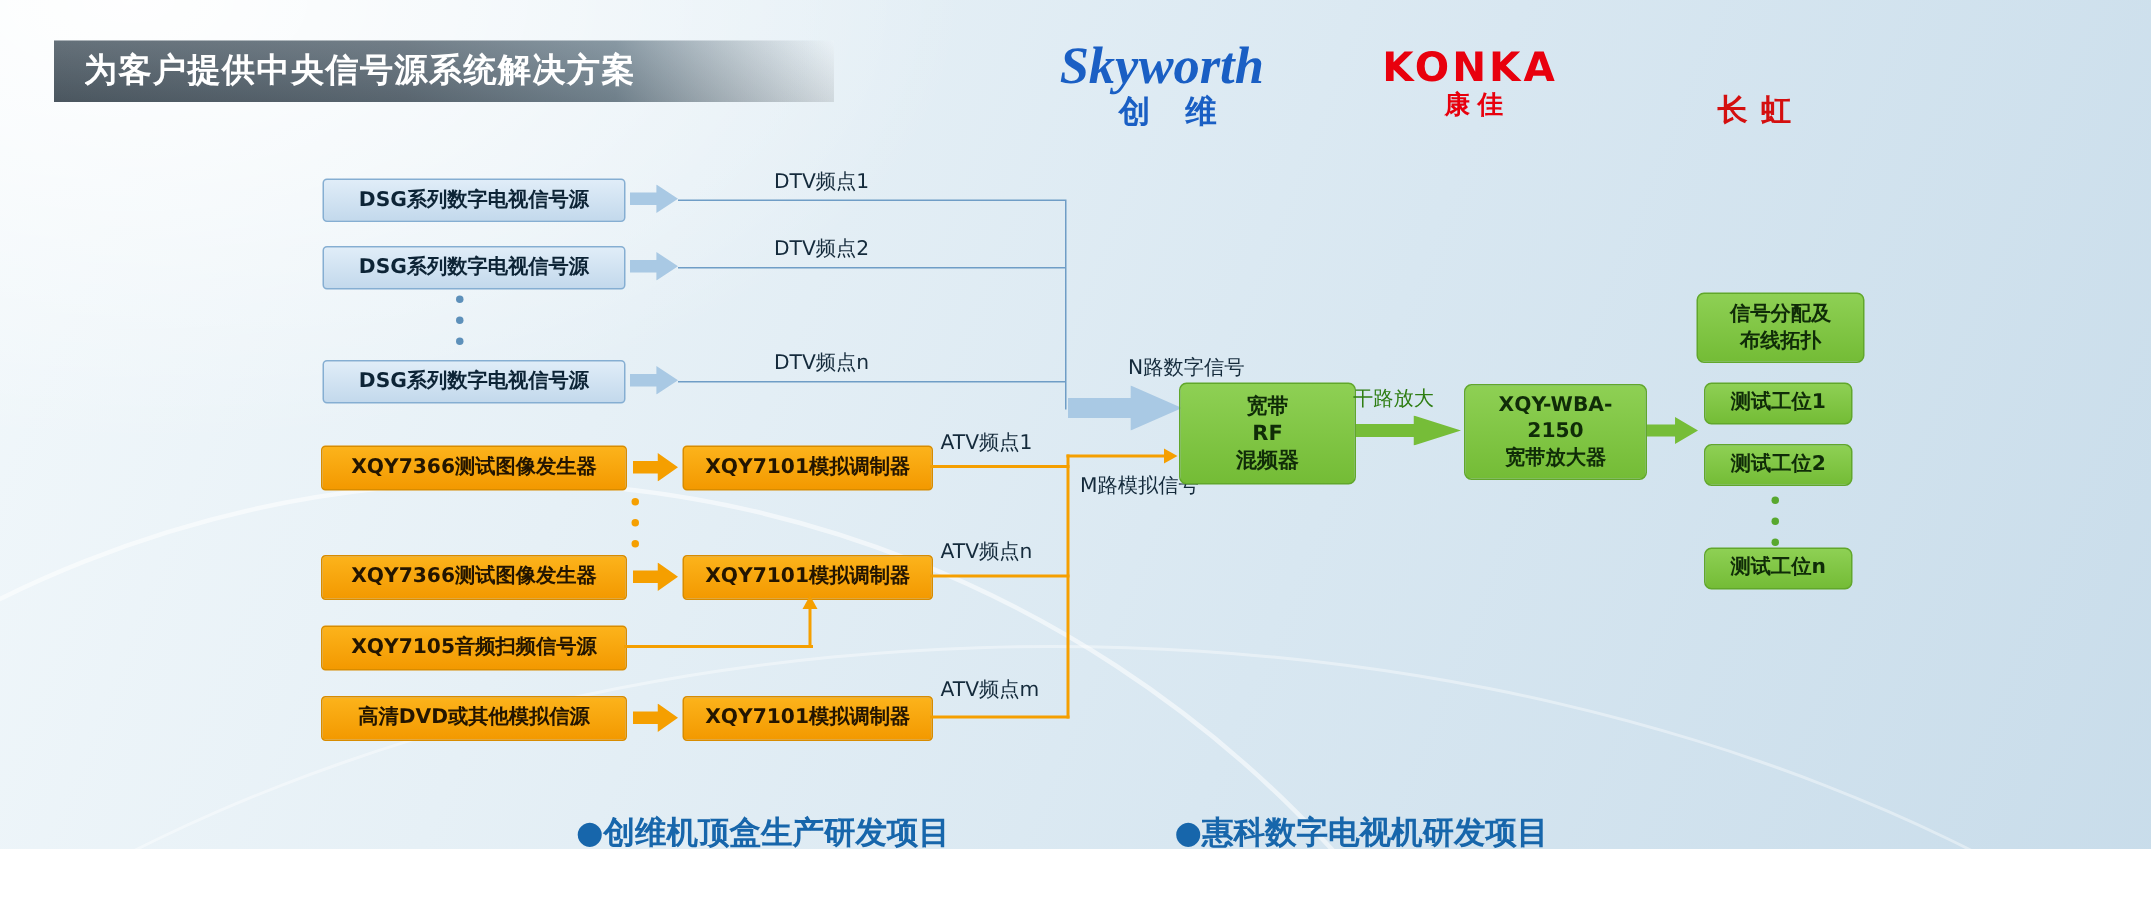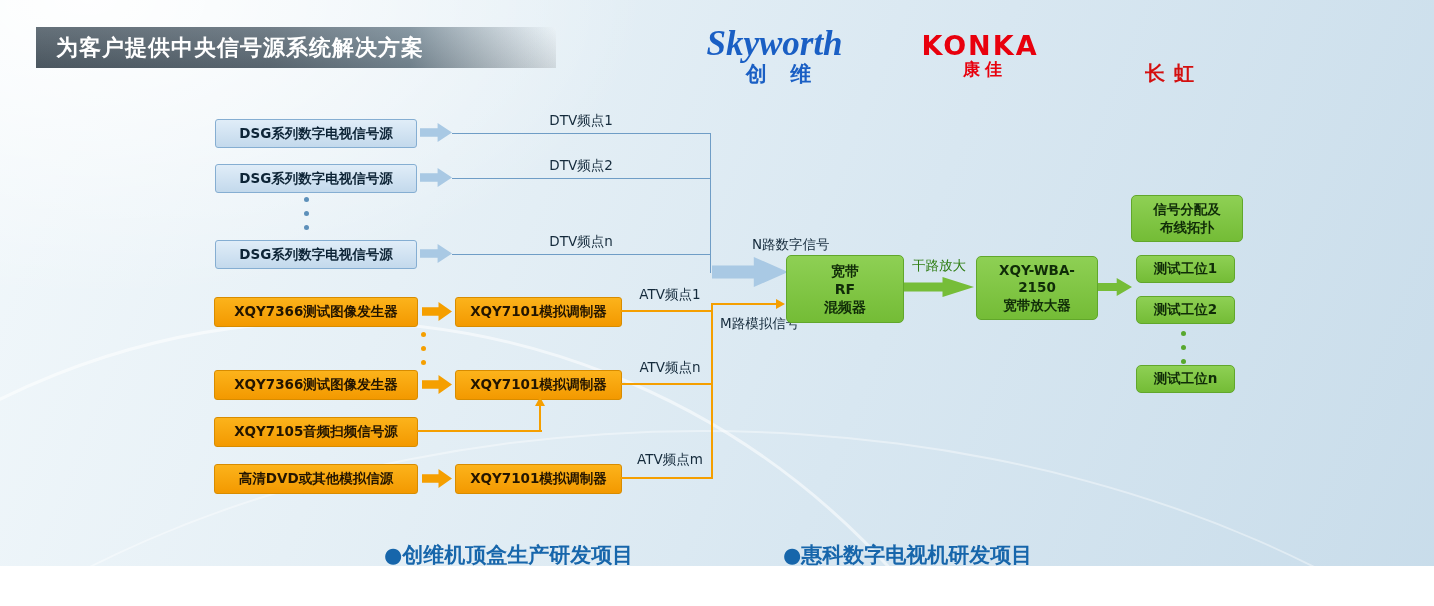--- a/index.html
+++ b/index.html
@@ -28,21 +28,21 @@
   .kon-cn { font-size:17px; font-weight:bold; color:#e8000d; letter-spacing:5px; padding-left:5px; }
   .chg-en { font-weight:900; font-size:22px; color:#d40f0f; letter-spacing:0.5px; }
   .chg-cn { font-size:20px; font-weight:bold; color:#d40f0f; letter-spacing:9px; padding-left:9px; }
 
   .box { position:absolute; display:flex; align-items:center; justify-content:center;
     text-align:center; font-weight:bold; white-space:pre-line; border-radius:3px; line-height:1.3; }
   .box.blue   { background:linear-gradient(180deg,#e0edf8,#c3d9ec); border:1px solid #85aed2; color:#0d2436; font-size:13.5px; }
   .box.orange { background:linear-gradient(180deg,#fcb31b,#f39900); border:1px solid #d88c00; color:#231500; font-size:13.5px; }
   .box.green  { background:linear-gradient(180deg,#8ed054,#74bc36); border:1px solid #61a72b; color:#102c08; font-size:13.5px; border-radius:5px; }
 
-  .lbl { position:absolute; font-size:13.5px; color:#142a3b; text-align:center; white-space:pre-line; }
+  .lbl { position:absolute; font-size:13.5px; color:#142a3b; white-space:pre-line; }
   .lbl.green-t { color:#2e7d12; }
 
   .arrow { position:absolute; clip-path:polygon(0 28%,55% 28%,55% 0,100% 50%,55% 100%,55% 72%,0 72%); }
   .arrow.blue   { background:#a9c9e4; filter:drop-shadow(0 0 1px #6f9dc6); }
   .arrow.orange { background:#f59f00; }
   .arrow.green  { background:#76bd38; filter:drop-shadow(0 0 1px #5a9e2a); }
 
   .hl { position:absolute; height:1px; background:#6f9dc6; }
   .vl { position:absolute; width:1px; background:#6f9dc6; }
   .hl.or { height:2px; background:#f59f00; }

